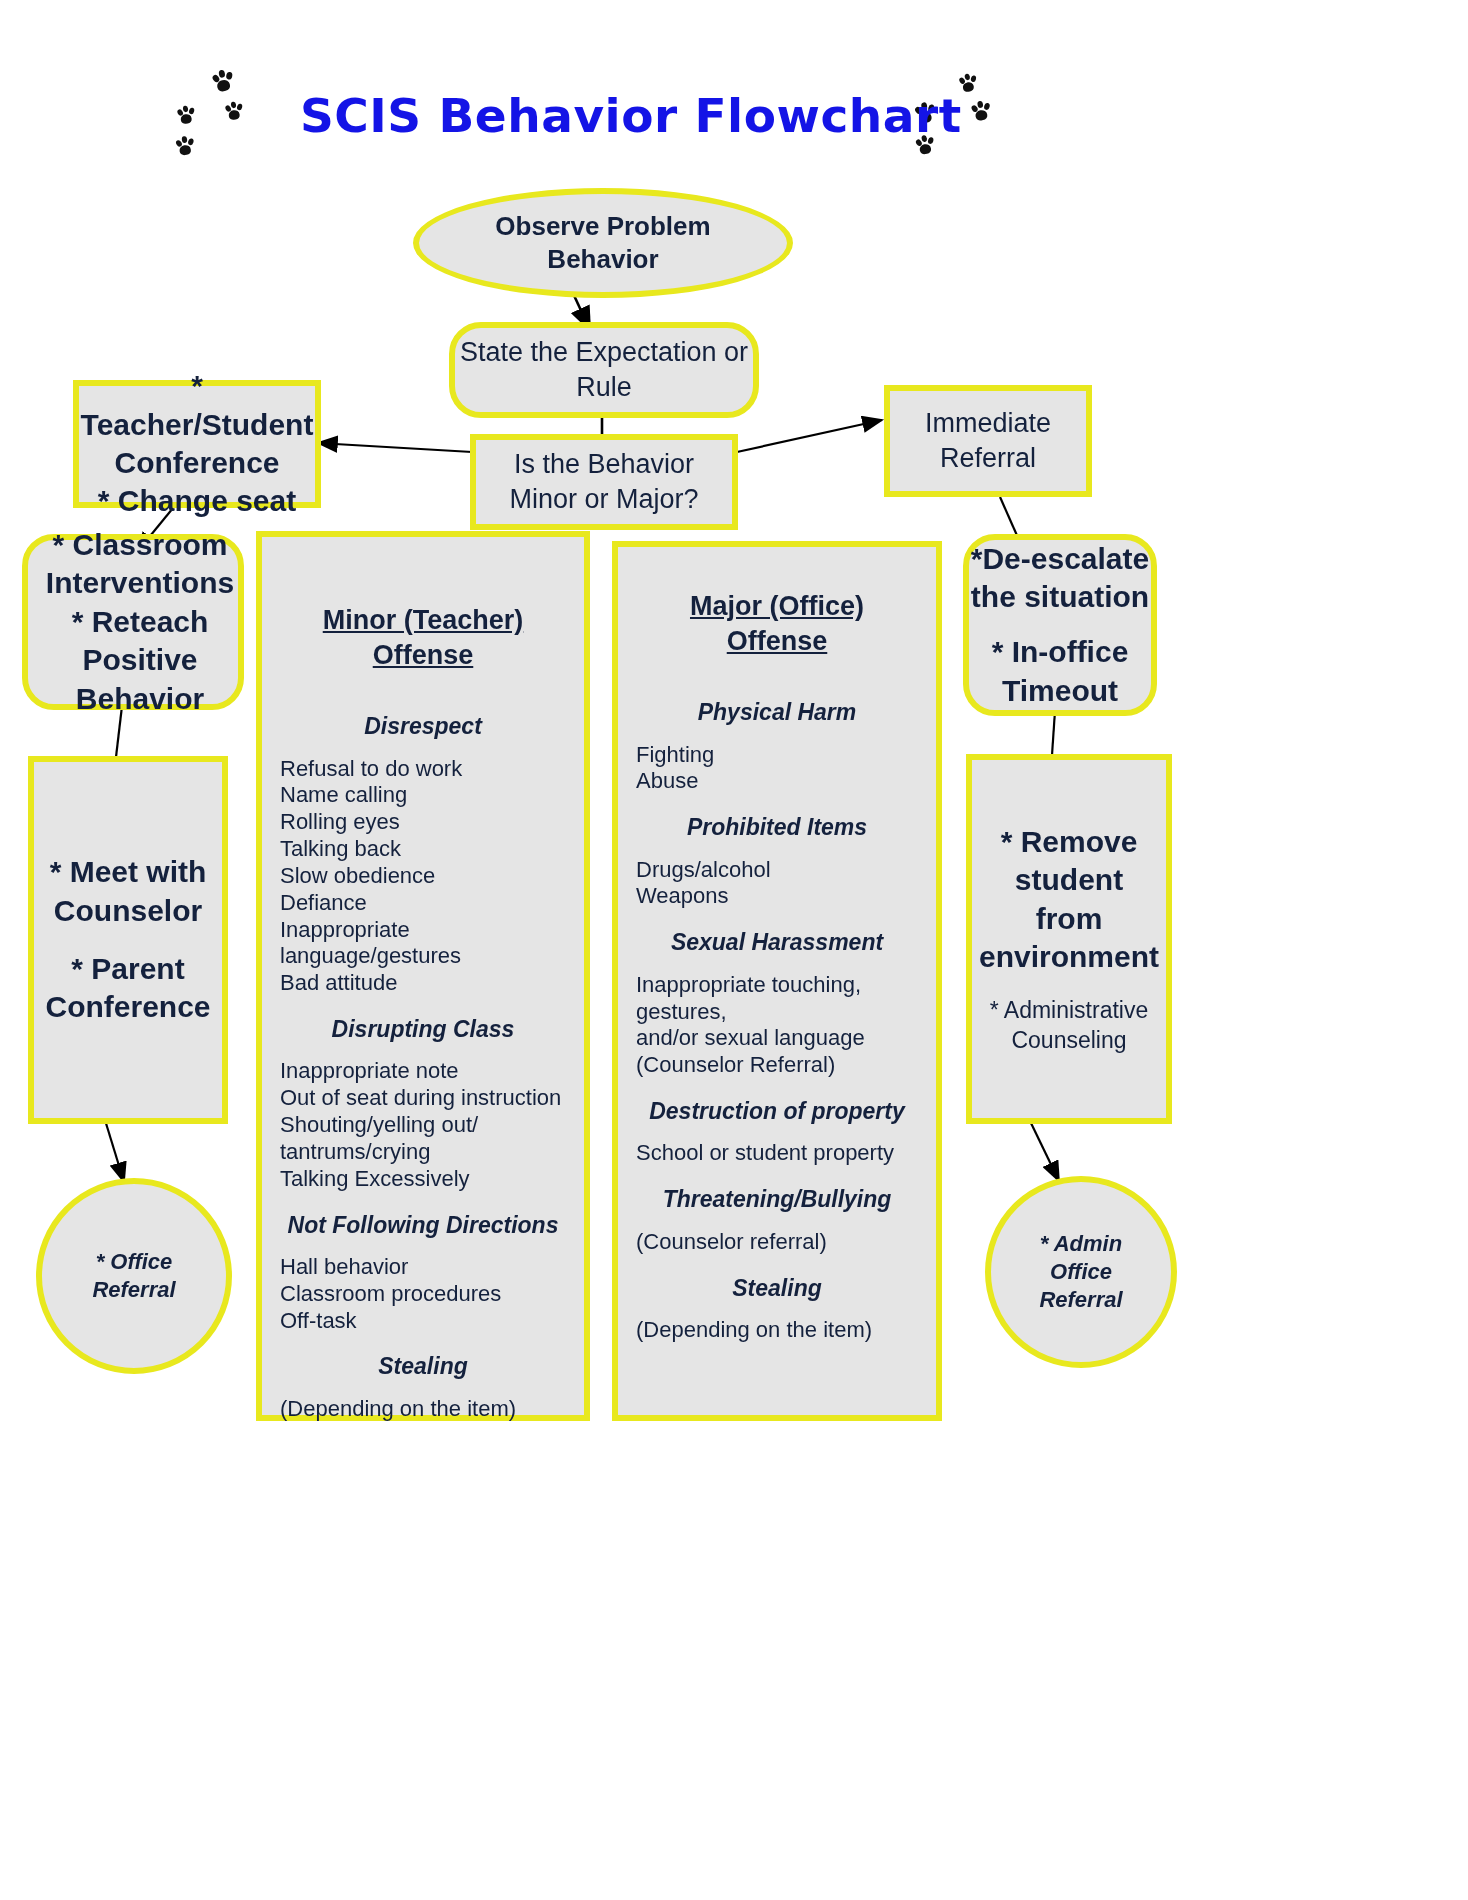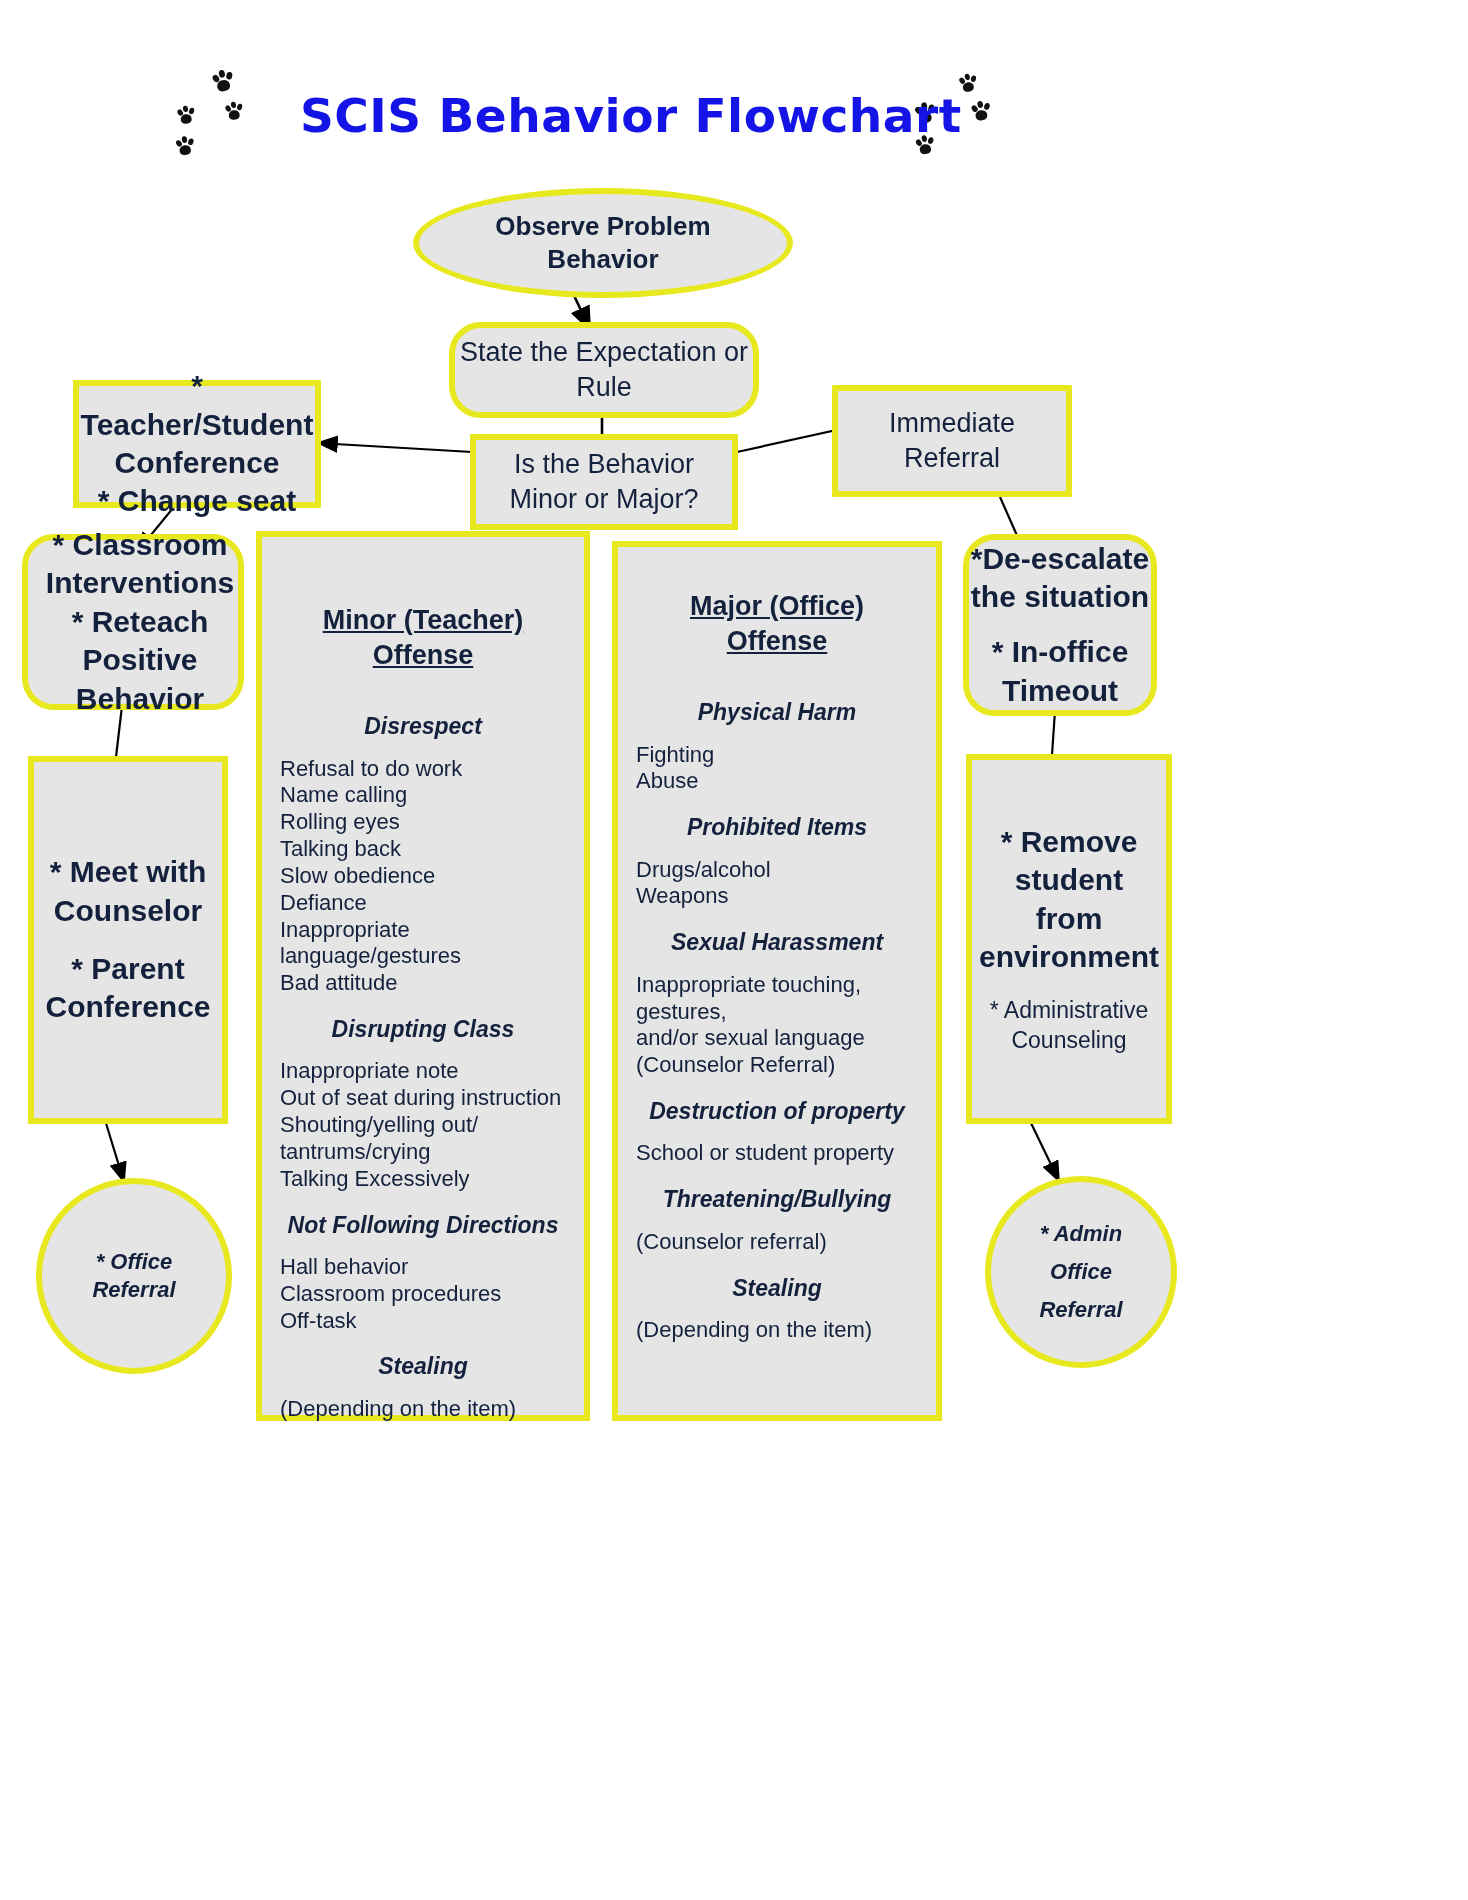--- a/index.html
+++ b/index.html
@@ -201,42 +201,42 @@
     <div class="gap"></div>
     <div class="sidetxt">* Parent</div>
     <div class="sidetxt">Conference</div>
   </div>
 
   <div class="node circle" style="left:36px;top:1178px;width:196px;height:196px;">
     <div class="circletxt">* Office</div>
     <div class="circletxt">Referral</div>
   </div>
 
-  <div class="node sharp" style="left:832px;top:385px;width:240px;height:112px;">
+  <div class="node sharp" style="left:884px;top:385px;width:208px;height:112px;">
     <div class="bigtxt">Immediate</div>
     <div class="bigtxt">Referral</div>
   </div>
 
   <div class="node round" style="left:963px;top:534px;width:194px;height:182px;">
     <div class="sidetxt">*De-escalate</div>
     <div class="sidetxt">the situation</div>
     <div class="gap"></div>
     <div class="sidetxt">* In-office</div>
     <div class="sidetxt">Timeout</div>
   </div>
 
   <div class="node sharp" style="left:966px;top:754px;width:206px;height:370px;">
     <div class="sidetxt">* Remove student</div>
     <div class="sidetxt">from environment</div>
     <div class="gap"></div>
     <div class="medtxt">* Administrative</div>
     <div class="medtxt">Counseling</div>
   </div>
 
-  <div class="node circle" style="left:985px;top:1176px;width:192px;height:192px;gap:10px;">
+  <div class="node circle" style="left:985px;top:1176px;width:192px;height:192px;">
     <div class="circletxt">* Admin</div>
     <div class="circletxt">Office</div>
     <div class="circletxt">Referral</div>
   </div>
 
   <div class="node sharp col" id="minor-col" style="left:256px;top:531px;width:334px;height:890px;padding:66px 18px 10px 18px;">
     <div class="colhead">Minor (Teacher) Offense</div>
     <div id="minor-sections">
         <div class="subhead">Disrespect</div>
         <div class="item">Refusal to do work</div>

